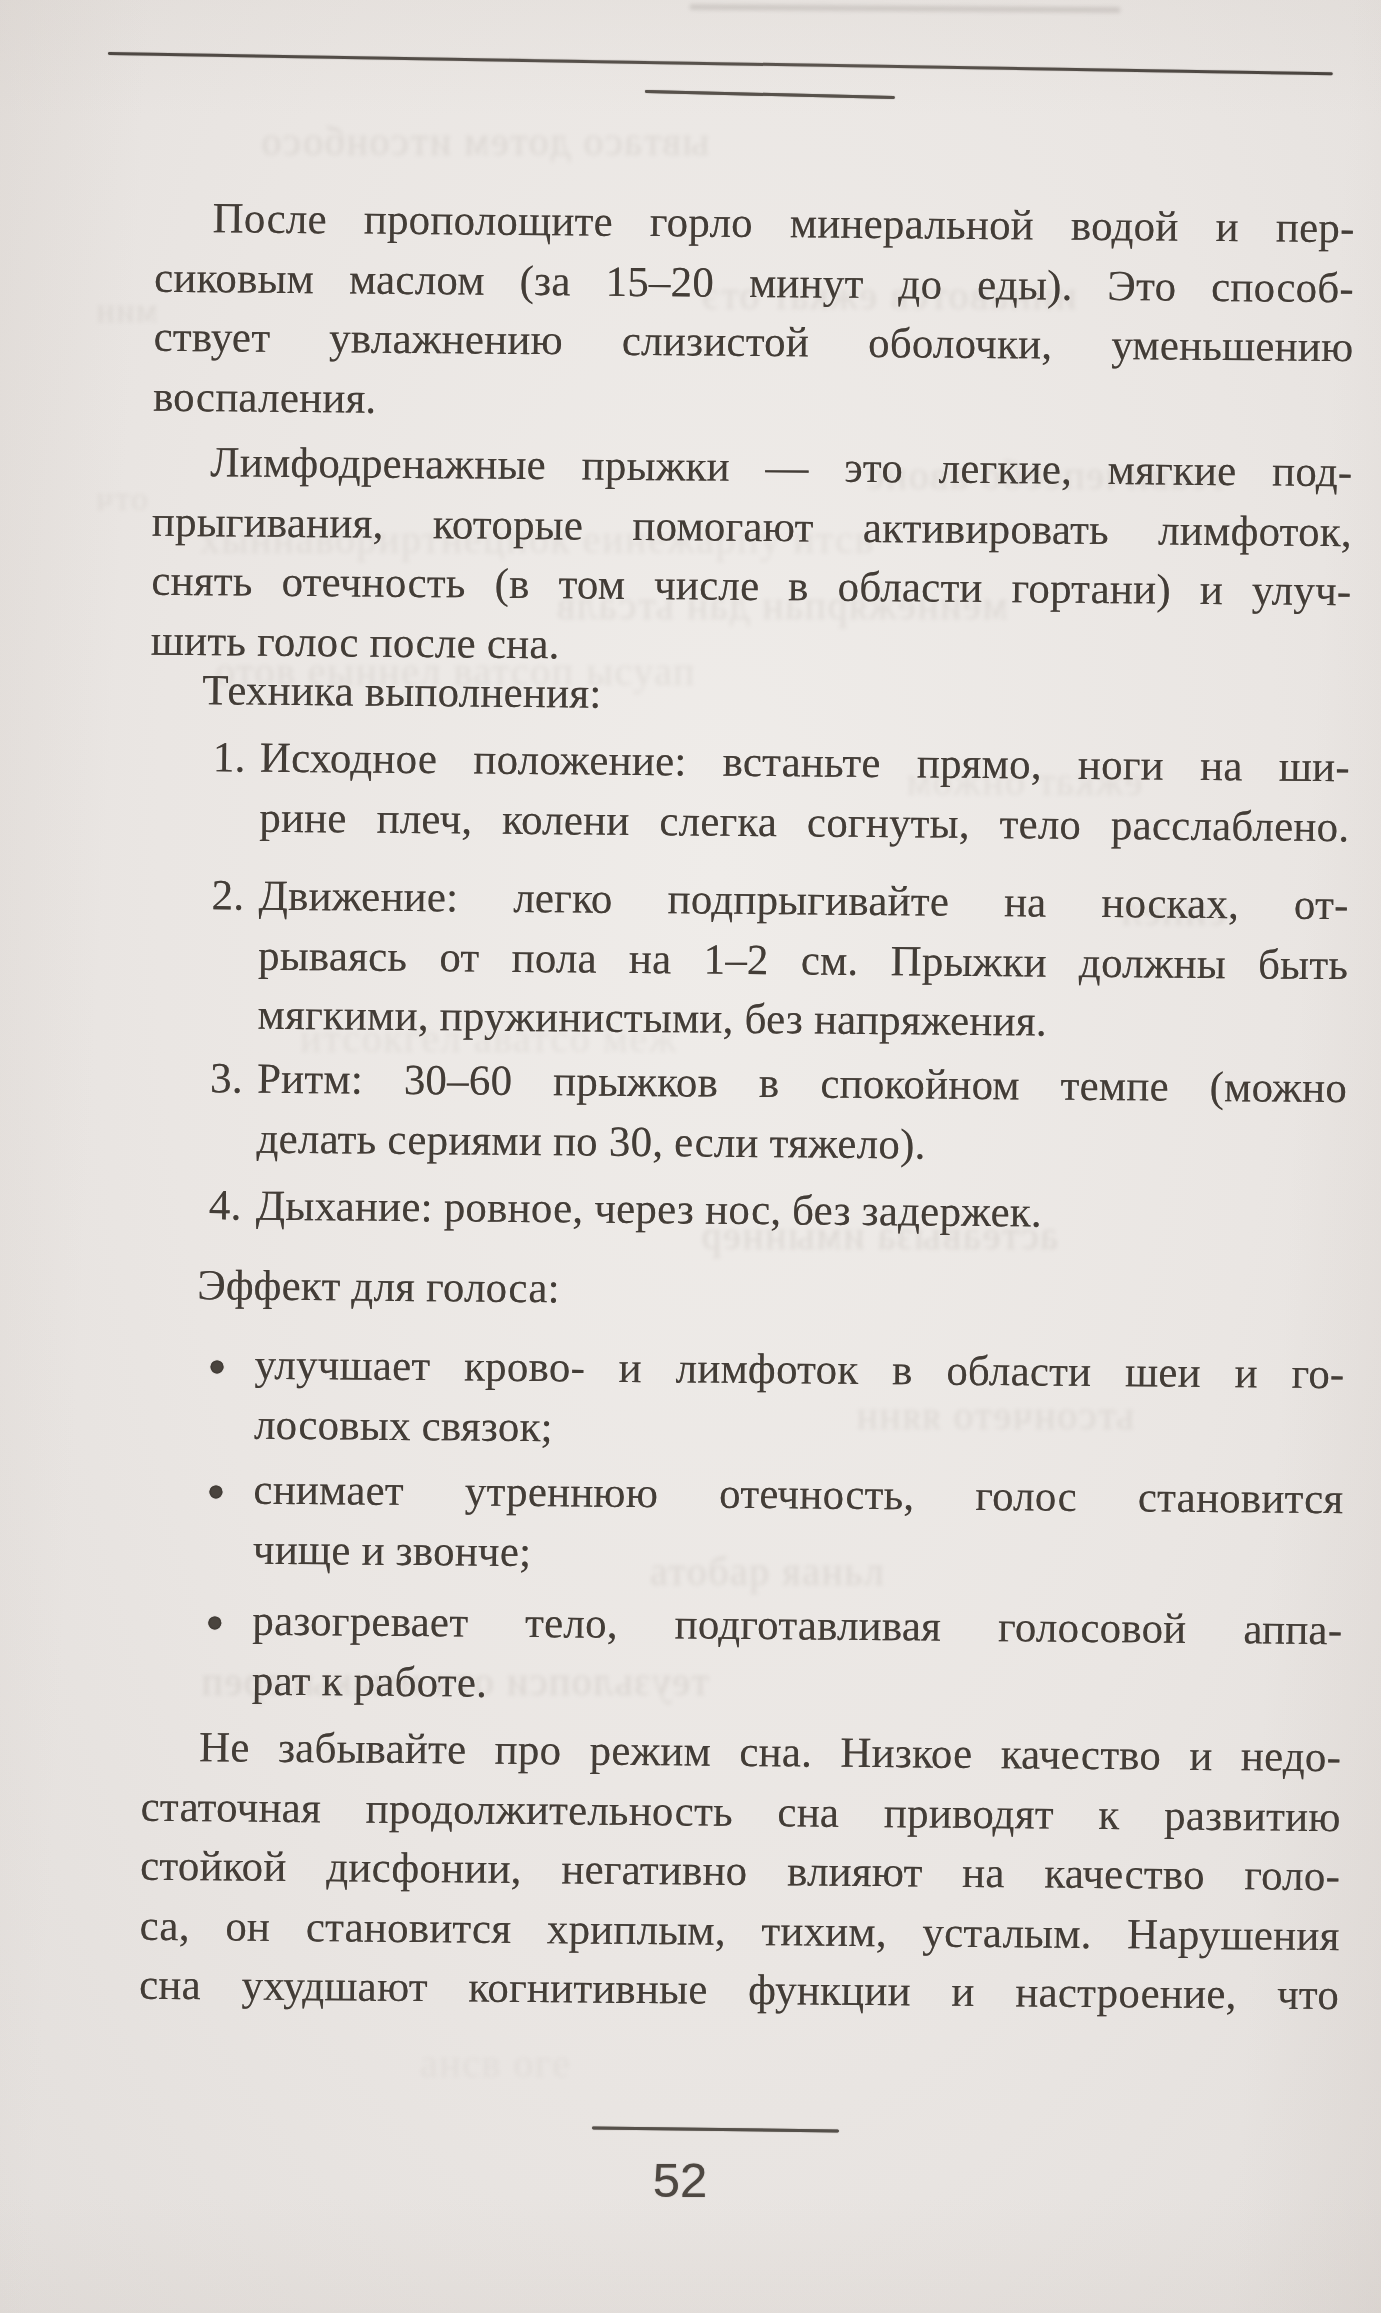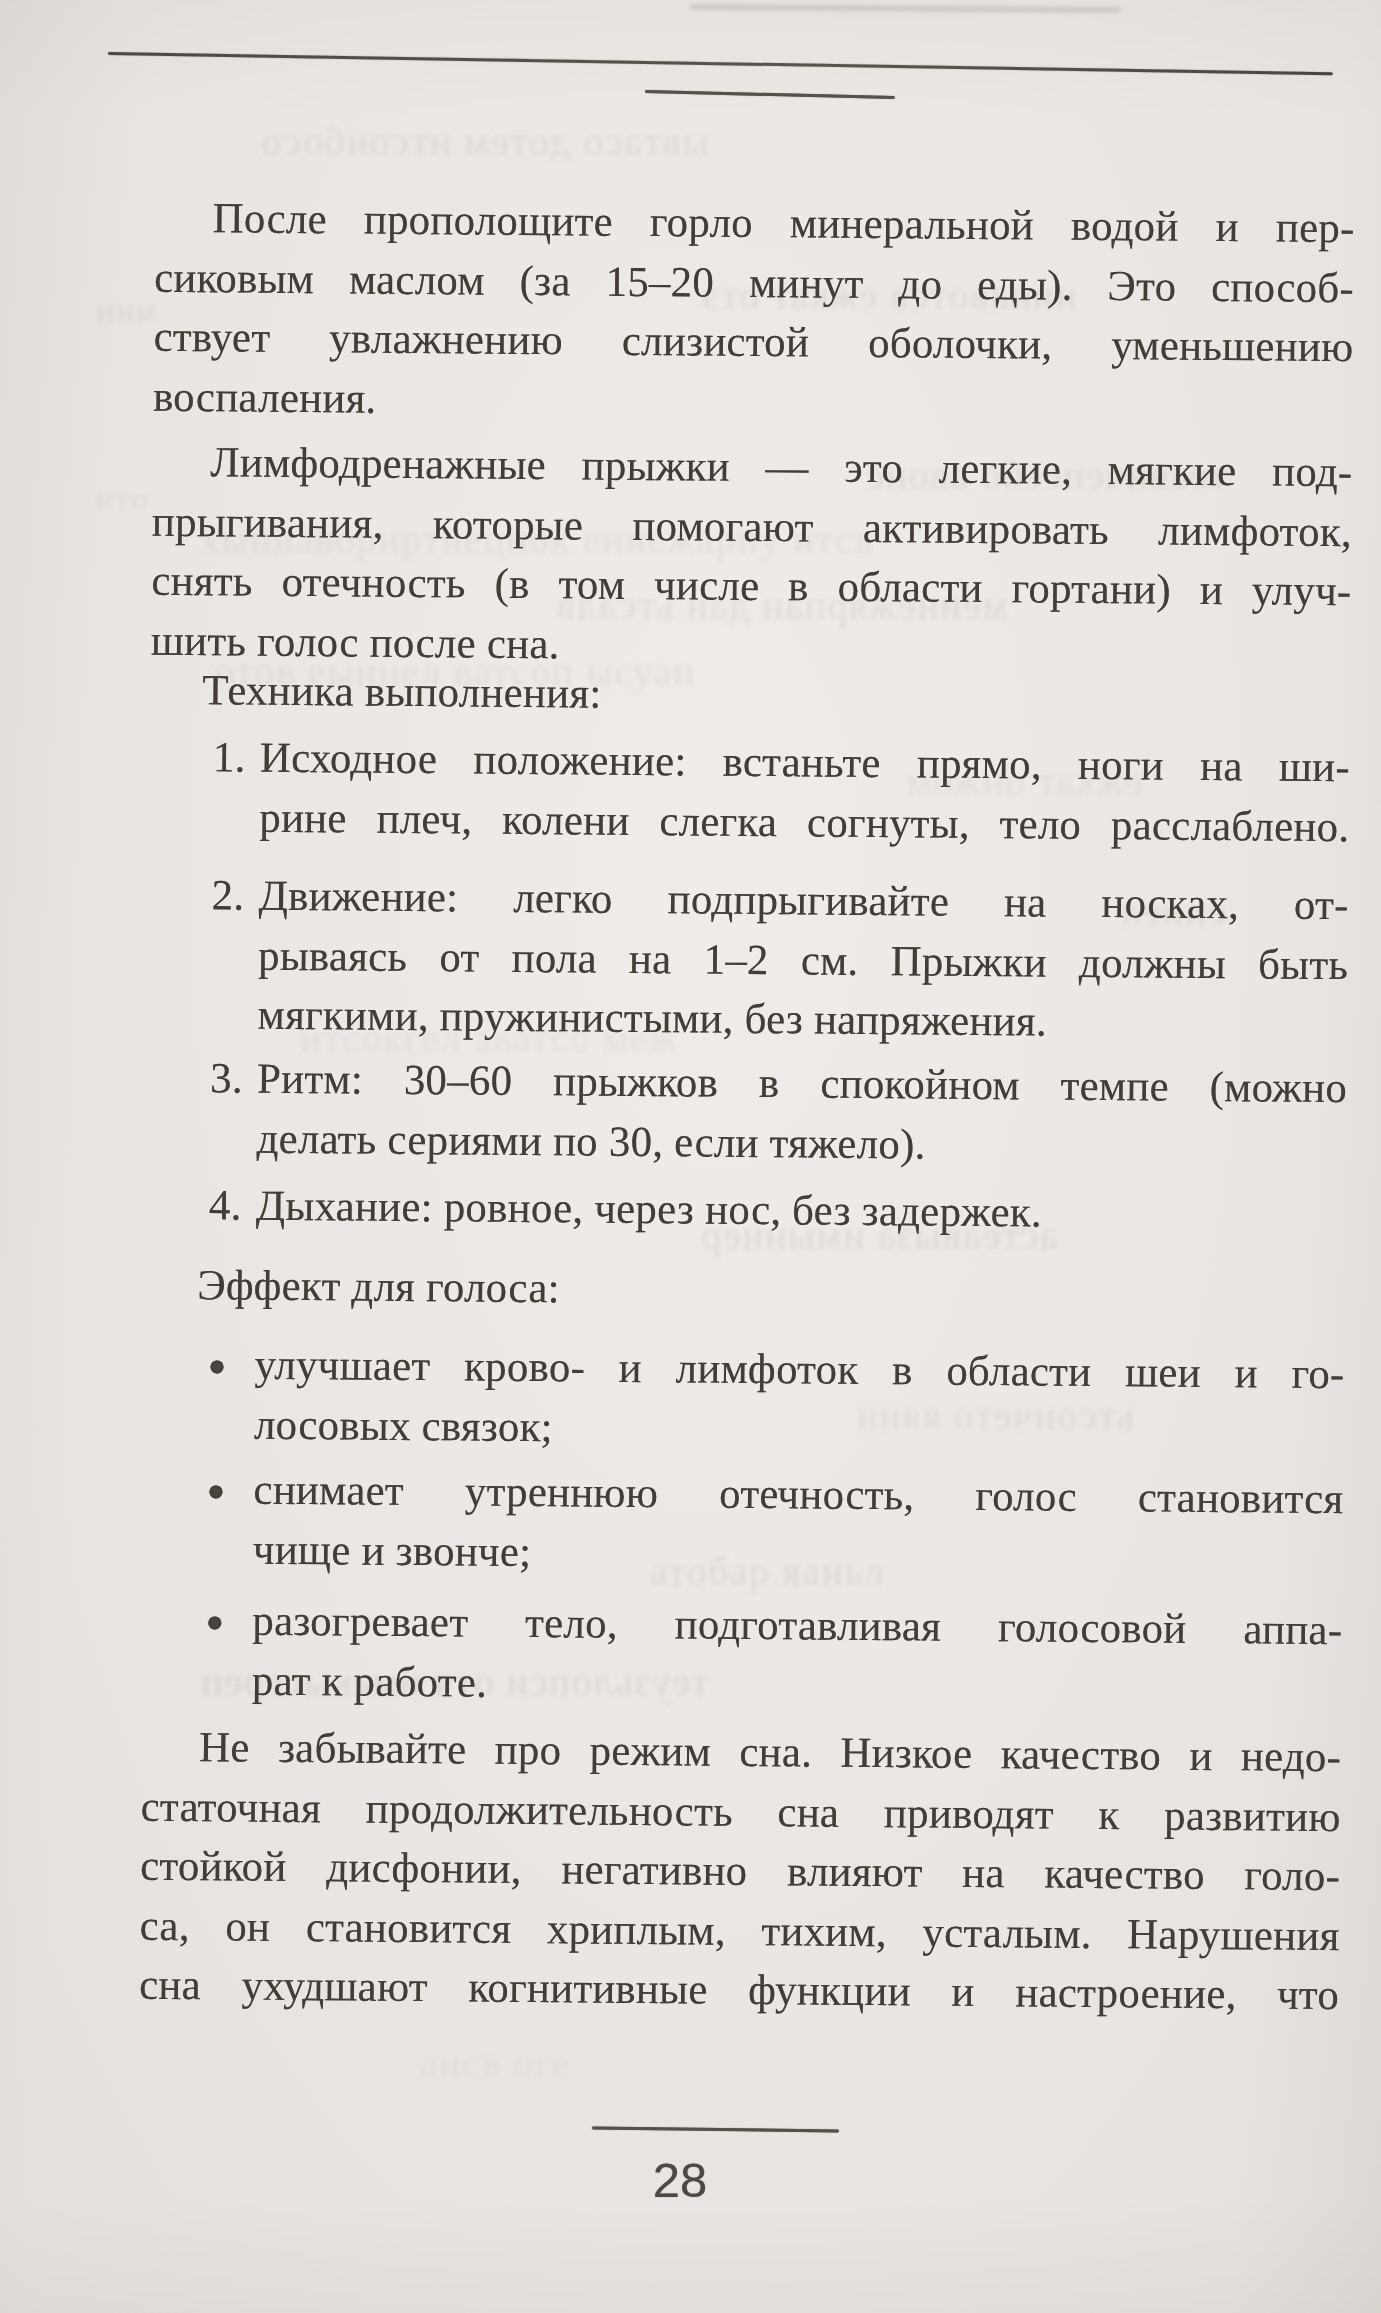--- a/index.html
+++ b/index.html
@@ -179,15 +179,15 @@
       <div class="line j ind">Не забывайте про режим сна. Низкое качество и недо-</div>
       <div class="line j">статочная продолжительность сна приводят к развитию</div>
       <div class="line j">стойкой дисфонии, негативно влияют на качество голо-</div>
       <div class="line j">са, он становится хриплым, тихим, усталым. Нарушения</div>
       <div class="line j">сна ухудшают когнитивные функции и настроение, что</div>
     </div>
 
   </div>
 
   <div class="rule footer-rule"></div>
-  <div class="page-number">28</div>
+  <div class="page-number">52</div>
 
 </div>
 
 </body></html>

